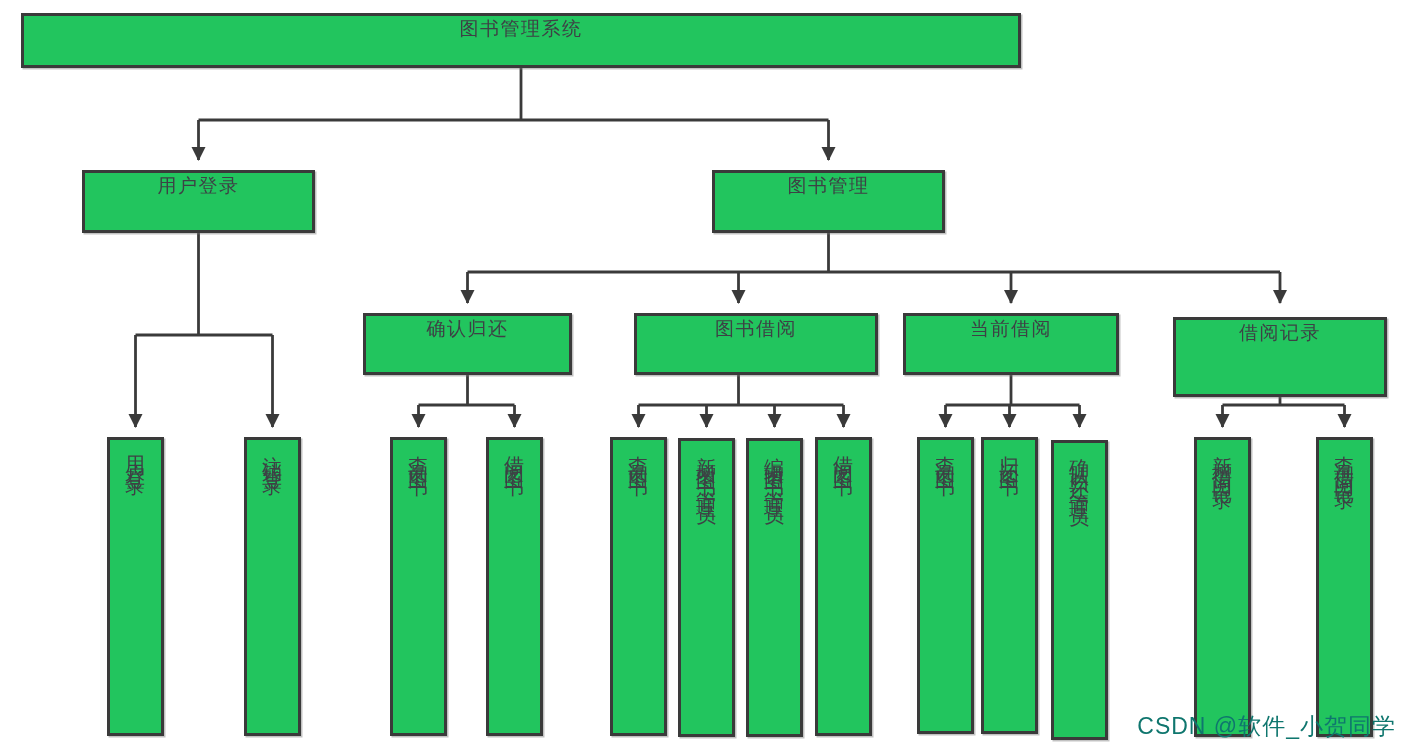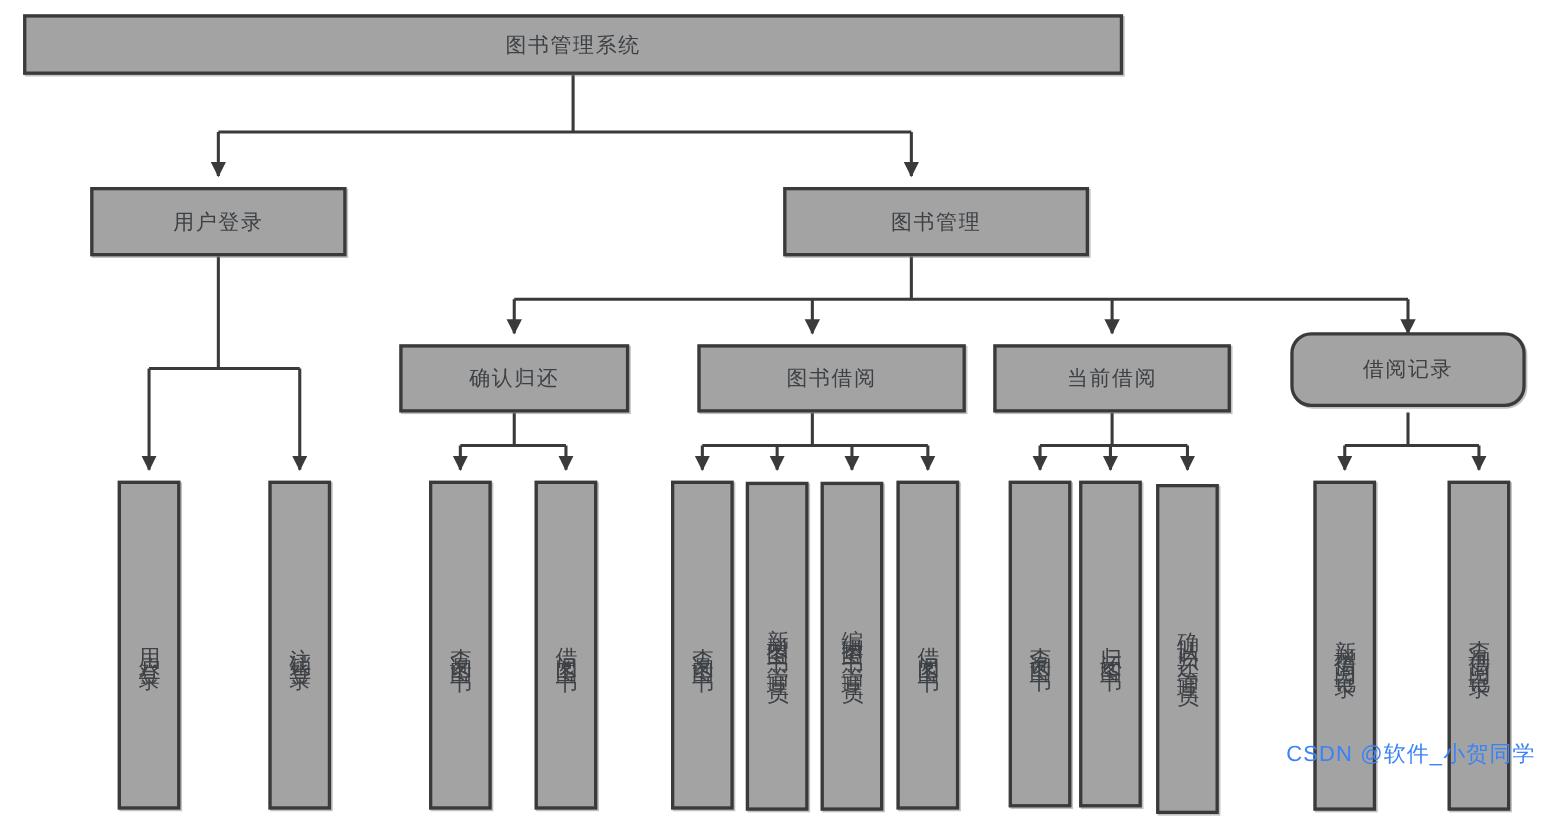--- a/index.html
+++ b/index.html
@@ -17,47 +17,47 @@
   }
   #connectors {
     position: absolute;
     left: 0;
     top: 0;
     z-index: 1;
   }
   .node {
     position: absolute;
     box-sizing: border-box;
-    background: #a3a3a3;
+    background: #22c55e;
     border: 3px solid #3a3a3a;
     box-shadow: 1.5px 1.5px 0 rgba(120,120,120,0.45);
     color: #3d4145;
     display: flex;
-    align-items: center;
+    align-items: flex-start;
     justify-content: center;
     z-index: 2;
   }
   .hbox {
     font-size: 19px;
     letter-spacing: 1.5px;
   }
   .vtext {
     writing-mode: vertical-rl;
     font-size: 20px;
     line-height: 1;
     letter-spacing: 7px;
     white-space: nowrap;
   }
   #watermark {
     position: absolute;
     right: 9px;
-    top: 672px;
+    top: 711px;
     z-index: 3;
-    font-size: 20px;
-    color: #3b82f6;
+    font-size: 23px;
+    color: #0f766e;
     letter-spacing: 1px;
     white-space: nowrap;
   }
 </style>
 </head>
 <body>
 
 <div id="stage">
 
   <svg id="connectors" width="1405" height="747" viewBox="0 0 1405 747" aria-hidden="true">
@@ -110,34 +110,34 @@
     </g>
   </svg>
 
   <div class="node hbox" style="left:21px; top:13px; width:1000px; height:55px;">
     <span>图书管理系统</span>
   </div>
 
   <div class="node hbox" style="left:82px; top:170px; width:233px; height:63px;">
     <span>用户登录</span>
   </div>
-  <div class="node hbox" style="left:712px; top:170px; width:278px; height:63px;">
+  <div class="node hbox" style="left:712px; top:170px; width:233px; height:63px;">
     <span>图书管理</span>
   </div>
 
   <div class="node hbox" style="left:363px; top:313px; width:209px; height:62px;">
     <span>确认归还</span>
   </div>
   <div class="node hbox" style="left:634px; top:313px; width:244px; height:62px;">
     <span>图书借阅</span>
   </div>
   <div class="node hbox" style="left:903px; top:313px; width:216px; height:62px;">
     <span>当前借阅</span>
   </div>
-  <div class="node hbox" style="left:1173px; top:302px; width:214px; height:68px;border-radius:19px;">
+  <div class="node hbox" style="left:1173px; top:317px; width:214px; height:80px;">
     <span>借阅记录</span>
   </div>
 
   <div class="node" style="left:107px; top:437px; width:57px; height:299px;">
     <span class="vtext">用户登录</span>
   </div>
   <div class="node" style="left:244px; top:437px; width:57px; height:299px;">
     <span class="vtext">注销登录</span>
   </div>
 

